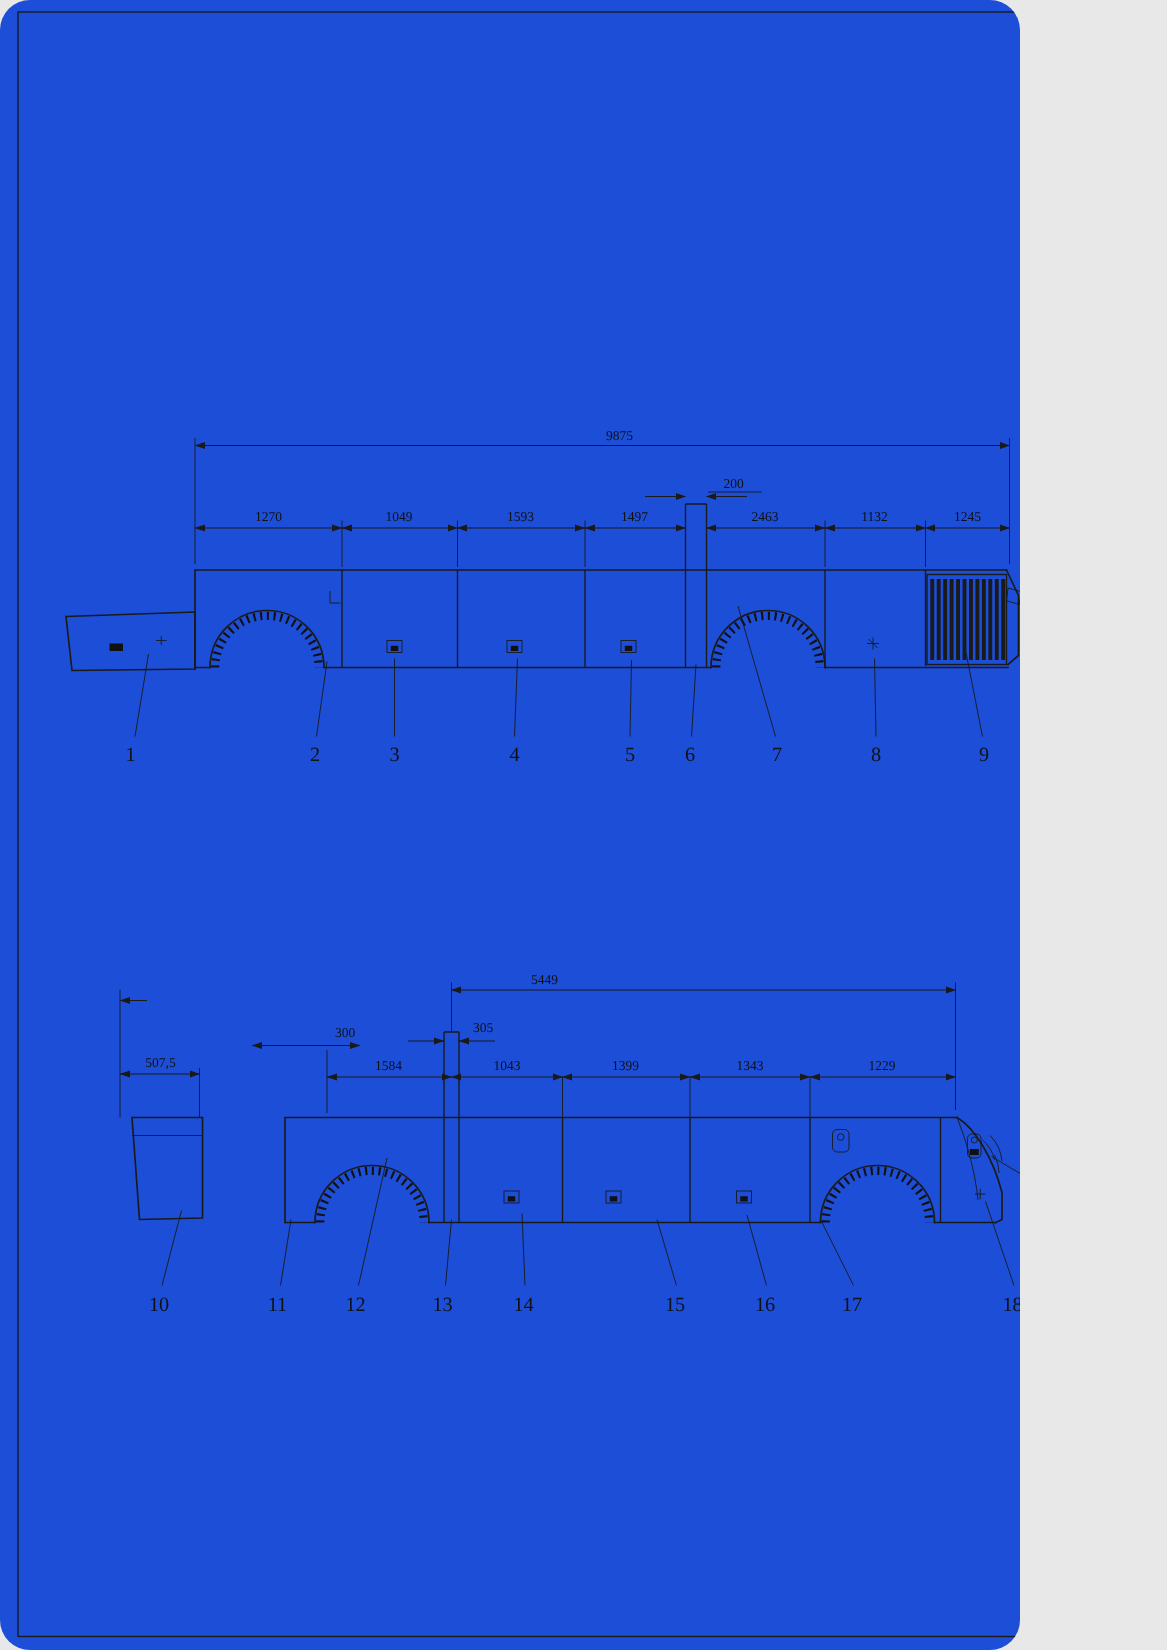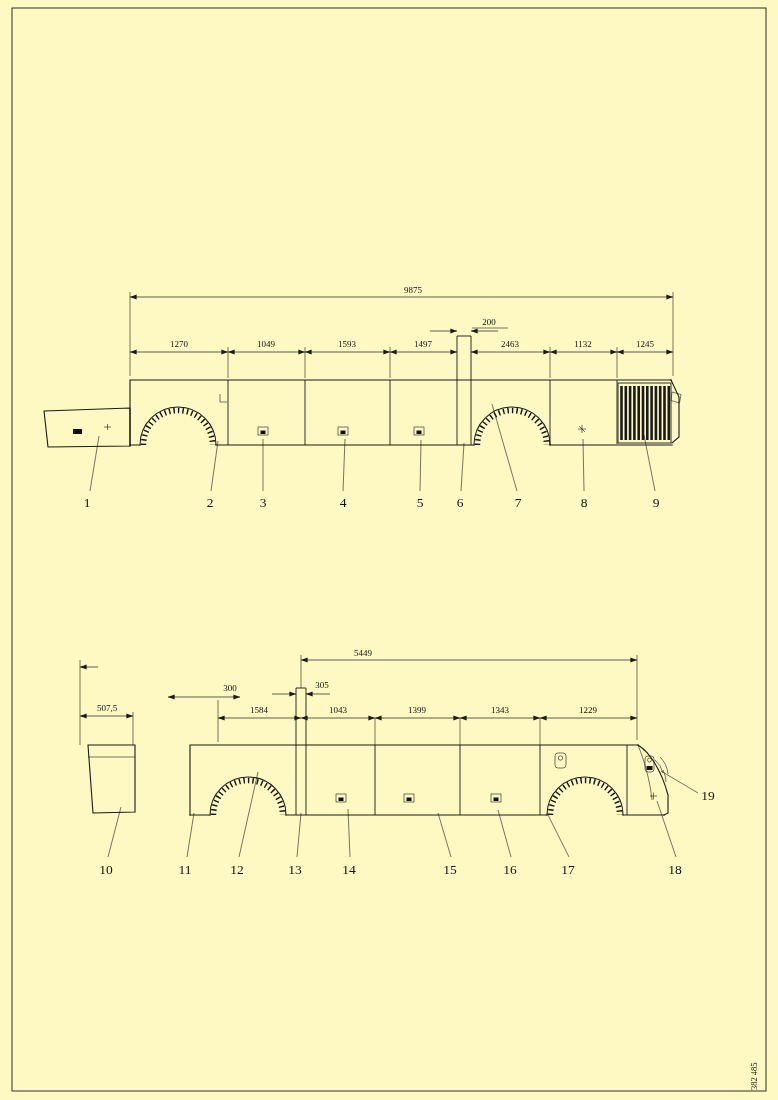--- a/index.html
+++ b/index.html
@@ -1,18 +1,18 @@
 <!DOCTYPE html>
 <html><head>
 <meta charset="utf-8">
 <style>
   html,body { margin:0; padding:0; background:#e8e8e8; }
   #page {
-    width:778px; height:1100px; position:relative; background:#fef9c3;
-    font-family:"Liberation Serif", serif; overflow:hidden;
+    width:680px; height:1100px; position:relative; background:#1d4ed8;
+    font-family:"Liberation Serif", serif; overflow:hidden;border-radius:20px;
   }
   svg { display:block; }
   .ln    { stroke:#1a1a1a; stroke-width:1.1; fill:none; stroke-linecap:square; }
   .med   { stroke:#1a1a1a; stroke-width:0.9; fill:none; }
   .thin  { stroke:#1a1a1a; stroke-width:0.6; fill:none; }
   .dim   { stroke:#1a1a1a; stroke-width:0.7; fill:none; }
   .hatch { stroke:#111111; stroke-width:5.5; fill:none; stroke-dasharray:1.4 3.1; }
   .fillb { fill:#111111; stroke:none; }
   .dimtxt {
     font-family:"Liberation Serif", serif; font-size:9px; fill:#111111;

